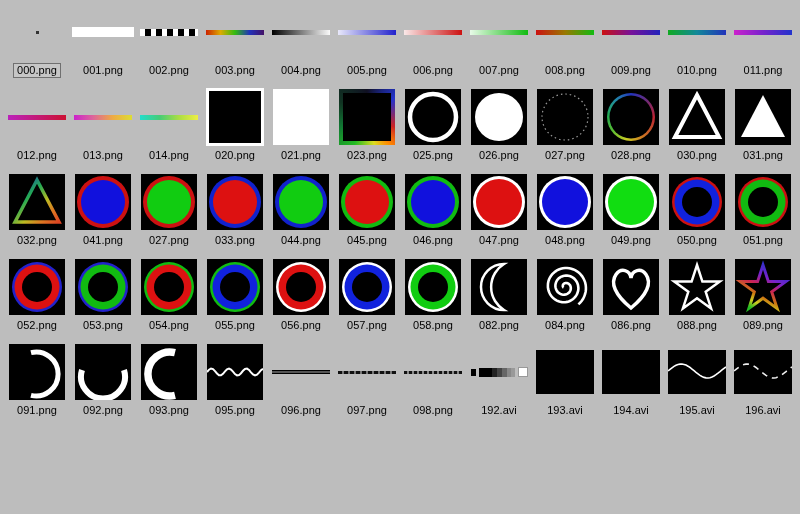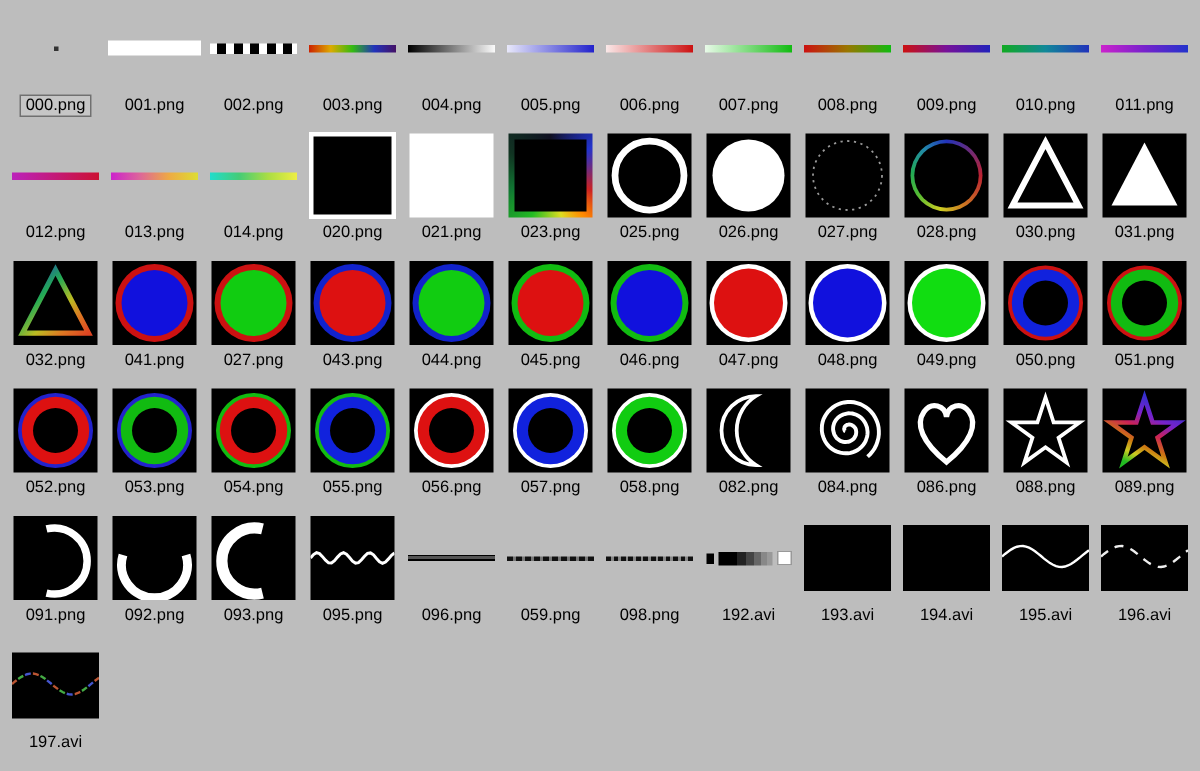--- a/index.html
+++ b/index.html
@@ -229,21 +229,21 @@
       </div>
       <div class="label">027.png</div>
     </div>
     <div class="cell">
       <div class="thumb">
         <div class="sq">
           <div class="circ" style="width: 52px; height: 52px; background: rgb(17, 34, 204);"></div>
           <div class="circ" style="width: 44px; height: 44px; background: rgb(221, 17, 17);"></div>
         </div>
       </div>
-      <div class="label">043.png</div>
+      <div class="label">033.png</div>
     </div>
     <div class="cell">
       <div class="thumb">
         <div class="sq">
           <div class="circ" style="width: 52px; height: 52px; background: rgb(17, 34, 204);"></div>
           <div class="circ" style="width: 44px; height: 44px; background: rgb(17, 204, 17);"></div>
         </div>
       </div>
       <div class="label">044.png</div>
     </div>
@@ -485,21 +485,21 @@
     <div class="cell">
       <div class="thumb">
         <div style="width: 58px; height: 4px; background: linear-gradient(rgb(0, 0, 0) 0px, rgb(0, 0, 0) 1px, rgb(85, 85, 85) 1px, rgb(85, 85, 85) 3px, rgb(0, 0, 0) 3px, rgb(0, 0, 0) 4px);"></div>
       </div>
       <div class="label">096.png</div>
     </div>
     <div class="cell">
       <div class="thumb">
         <div style="width: 58px; height: 3px; background: repeating-linear-gradient(90deg, rgb(17, 17, 17) 0px, rgb(17, 17, 17) 4px, rgb(119, 119, 119) 4px, rgb(119, 119, 119) 6px);"></div>
       </div>
-      <div class="label">059.png</div>
+      <div class="label">097.png</div>
     </div>
     <div class="cell">
       <div class="thumb">
         <div style="width: 58px; height: 3px; background: repeating-linear-gradient(90deg, rgb(17, 17, 17) 0px, rgb(17, 17, 17) 3px, rgb(136, 136, 136) 3px, rgb(136, 136, 136) 5px);"></div>
       </div>
       <div class="label">098.png</div>
     </div>
     <div class="cell">
       <div class="thumb">
         <div class="film">
@@ -535,25 +535,13 @@
     <div class="cell">
       <div class="thumb">
         <div class="vid">
           <svg width="58" height="44" viewBox="0 0 58 44">
             <polyline points="0,21.0 2,19.3 4,17.8 6,16.4 8,15.3 10,14.5 12,14.1 14,14.0 16,14.4 18,15.1 20,16.2 22,17.5 24,19.1 26,20.7 28,22.4 30,23.9 32,25.4 34,26.5 36,27.4 38,27.9 40,28.0 42,27.7 44,27.0 46,26.0 48,24.7 50,23.2 52,21.6 54,19.9 56,18.3 58,16.9" fill="none" stroke="#eeeeee" stroke-width="1.6" stroke-dasharray="6,5"></polyline>
           </svg>
         </div>
       </div>
       <div class="label">196.avi</div>
     </div>
-    <div class="cell">
-      <div class="thumb">
-        <div class="vid">
-          <svg width="58" height="44" viewBox="0 0 58 44">
-            <polyline points="0,21.0 2,19.3 4,17.8 6,16.4 8,15.3 10,14.5 12,14.1 14,14.0 16,14.4 18,15.1 20,16.2 22,17.5 24,19.1 26,20.7 28,22.4 30,23.9 32,25.4 34,26.5 36,27.4 38,27.9 40,28.0 42,27.7 44,27.0 46,26.0 48,24.7 50,23.2 52,21.6 54,19.9 56,18.3 58,16.9" fill="none" stroke="#bb5533" stroke-width="1.6" stroke-dasharray="4,12" stroke-dashoffset="0"></polyline>
-            <polyline points="0,21.0 2,19.3 4,17.8 6,16.4 8,15.3 10,14.5 12,14.1 14,14.0 16,14.4 18,15.1 20,16.2 22,17.5 24,19.1 26,20.7 28,22.4 30,23.9 32,25.4 34,26.5 36,27.4 38,27.9 40,28.0 42,27.7 44,27.0 46,26.0 48,24.7 50,23.2 52,21.6 54,19.9 56,18.3 58,16.9" fill="none" stroke="#44aa44" stroke-width="1.6" stroke-dasharray="4,12" stroke-dashoffset="-5.3"></polyline>
-            <polyline points="0,21.0 2,19.3 4,17.8 6,16.4 8,15.3 10,14.5 12,14.1 14,14.0 16,14.4 18,15.1 20,16.2 22,17.5 24,19.1 26,20.7 28,22.4 30,23.9 32,25.4 34,26.5 36,27.4 38,27.9 40,28.0 42,27.7 44,27.0 46,26.0 48,24.7 50,23.2 52,21.6 54,19.9 56,18.3 58,16.9" fill="none" stroke="#4455cc" stroke-width="1.6" stroke-dasharray="4,12" stroke-dashoffset="-10.6"></polyline>
-          </svg>
-        </div>
-      </div>
-      <div class="label">197.avi</div>
-    </div>
   </div>
 
 </body></html>

